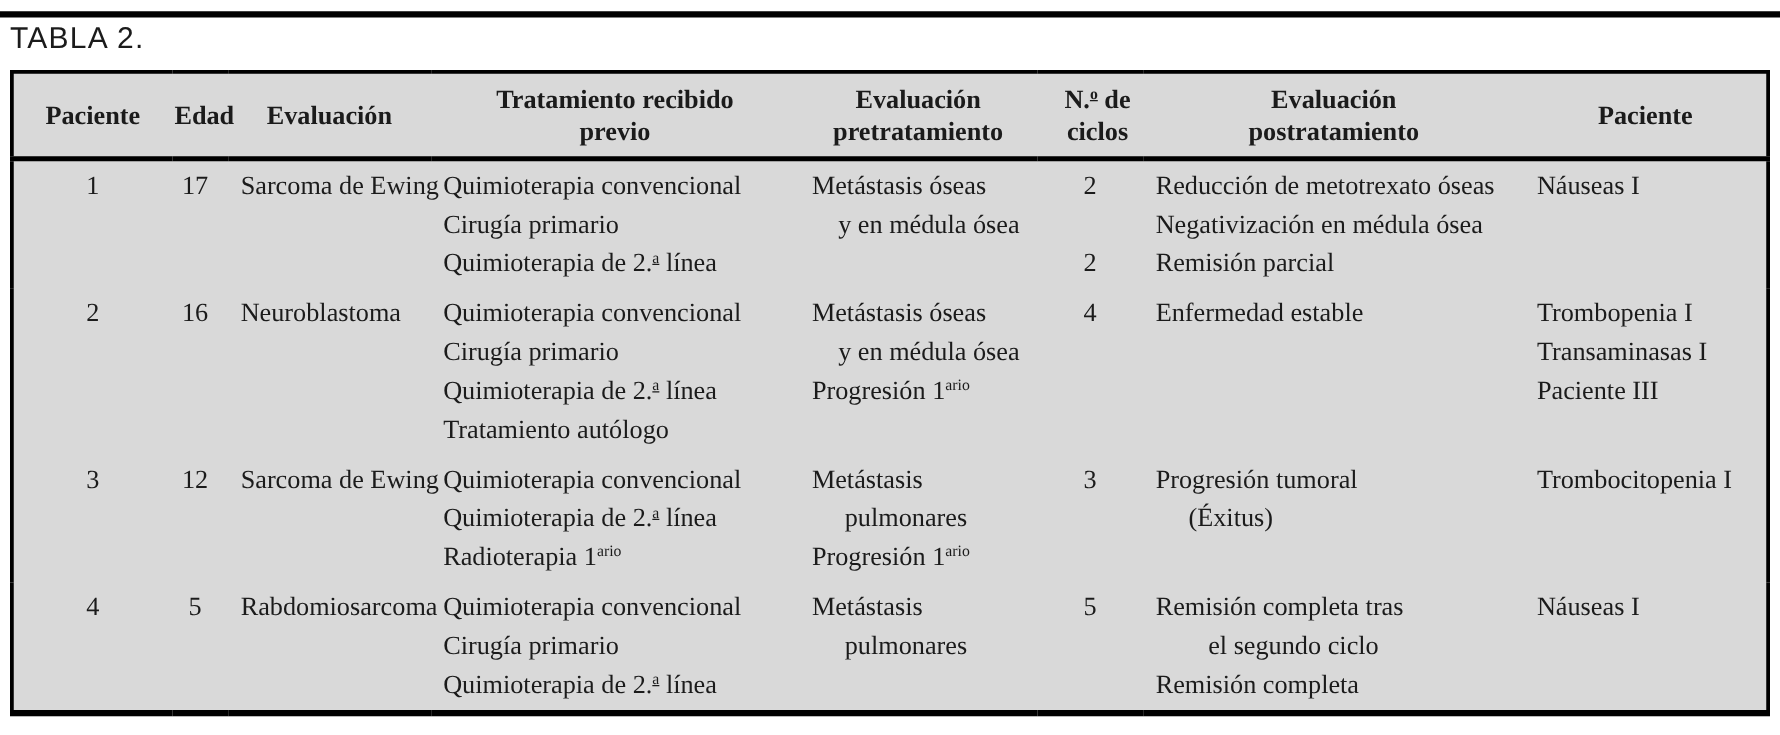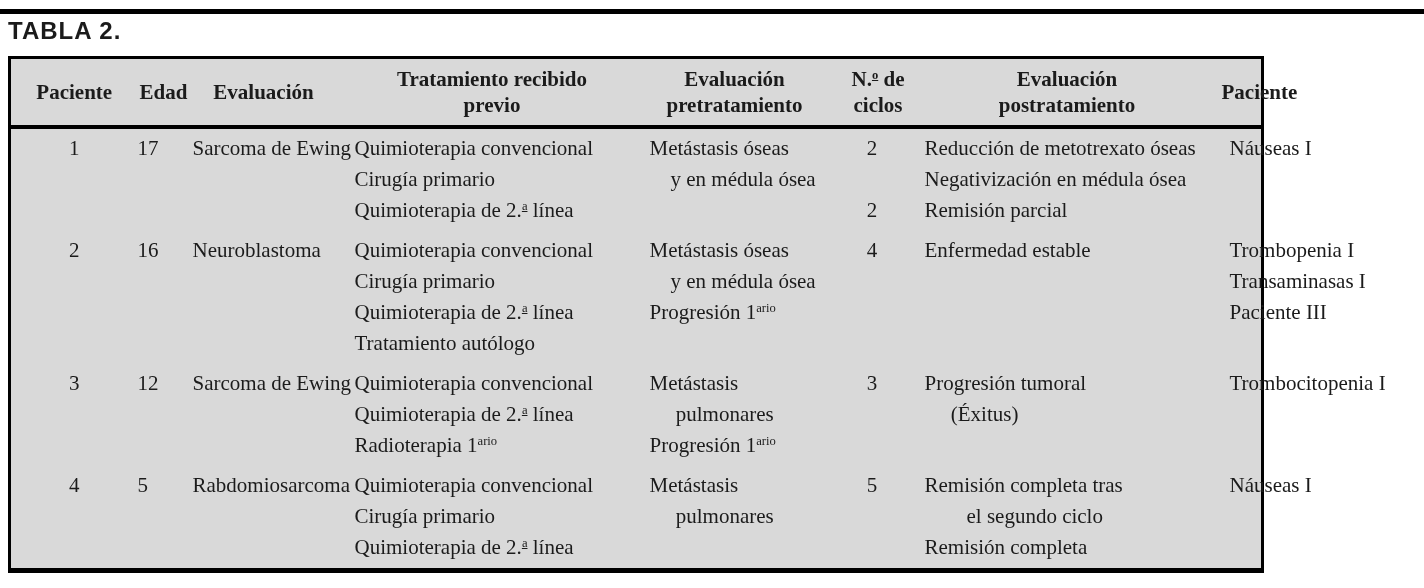--- a/index.html
+++ b/index.html
@@ -14,27 +14,27 @@
   }
   .top-rule {
     margin-top: 9px;
     height: 5px;
     background: var(--rule, #000);
   }
   .page-title {
     font-family: "Liberation Sans", "DejaVu Sans", sans-serif;
     font-size: 24px;
     line-height: 26px;
-    font-weight: 700;
+    font-weight: 400;
     letter-spacing: 1px;
     margin: 4px 0 0 8px;
   }
   table.data-table {
     margin: 12px 8px 0 8px;
-    width: 1256px;
+    width: 1408px;
     table-layout: fixed;
     border-collapse: collapse;
     background: var(--table_bg, #d9d9d9);
     border: 3px solid var(--rule, #000);
     border-bottom-width: 5px;
   }
   thead th {
     font-weight: bold;
     font-size: 21px;
     line-height: 26px;
@@ -47,21 +47,21 @@
     text-align: center;
     padding-left: 14px;
   }
   tbody td {
     vertical-align: top;
     font-size: 21px;
     line-height: 31px;
     padding: 4px 0 5px 0;
   }
   td.col-paciente { text-align: center; }
-  td.col-edad { text-align: left; padding-right: 8px; }
+  td.col-edad { text-align: center; padding-right: 8px; }
   td.col-diagnostico,
   td.col-tratamiento,
   td.col-pretratamiento,
   td.col-postratamiento,
   td.col-toxicidad { text-align: left; padding-left: 10px; }
   td.col-ciclos { text-align: center; }
   .line { white-space: pre; }
   sup {
     font-size: 60%;
     line-height: 0;

